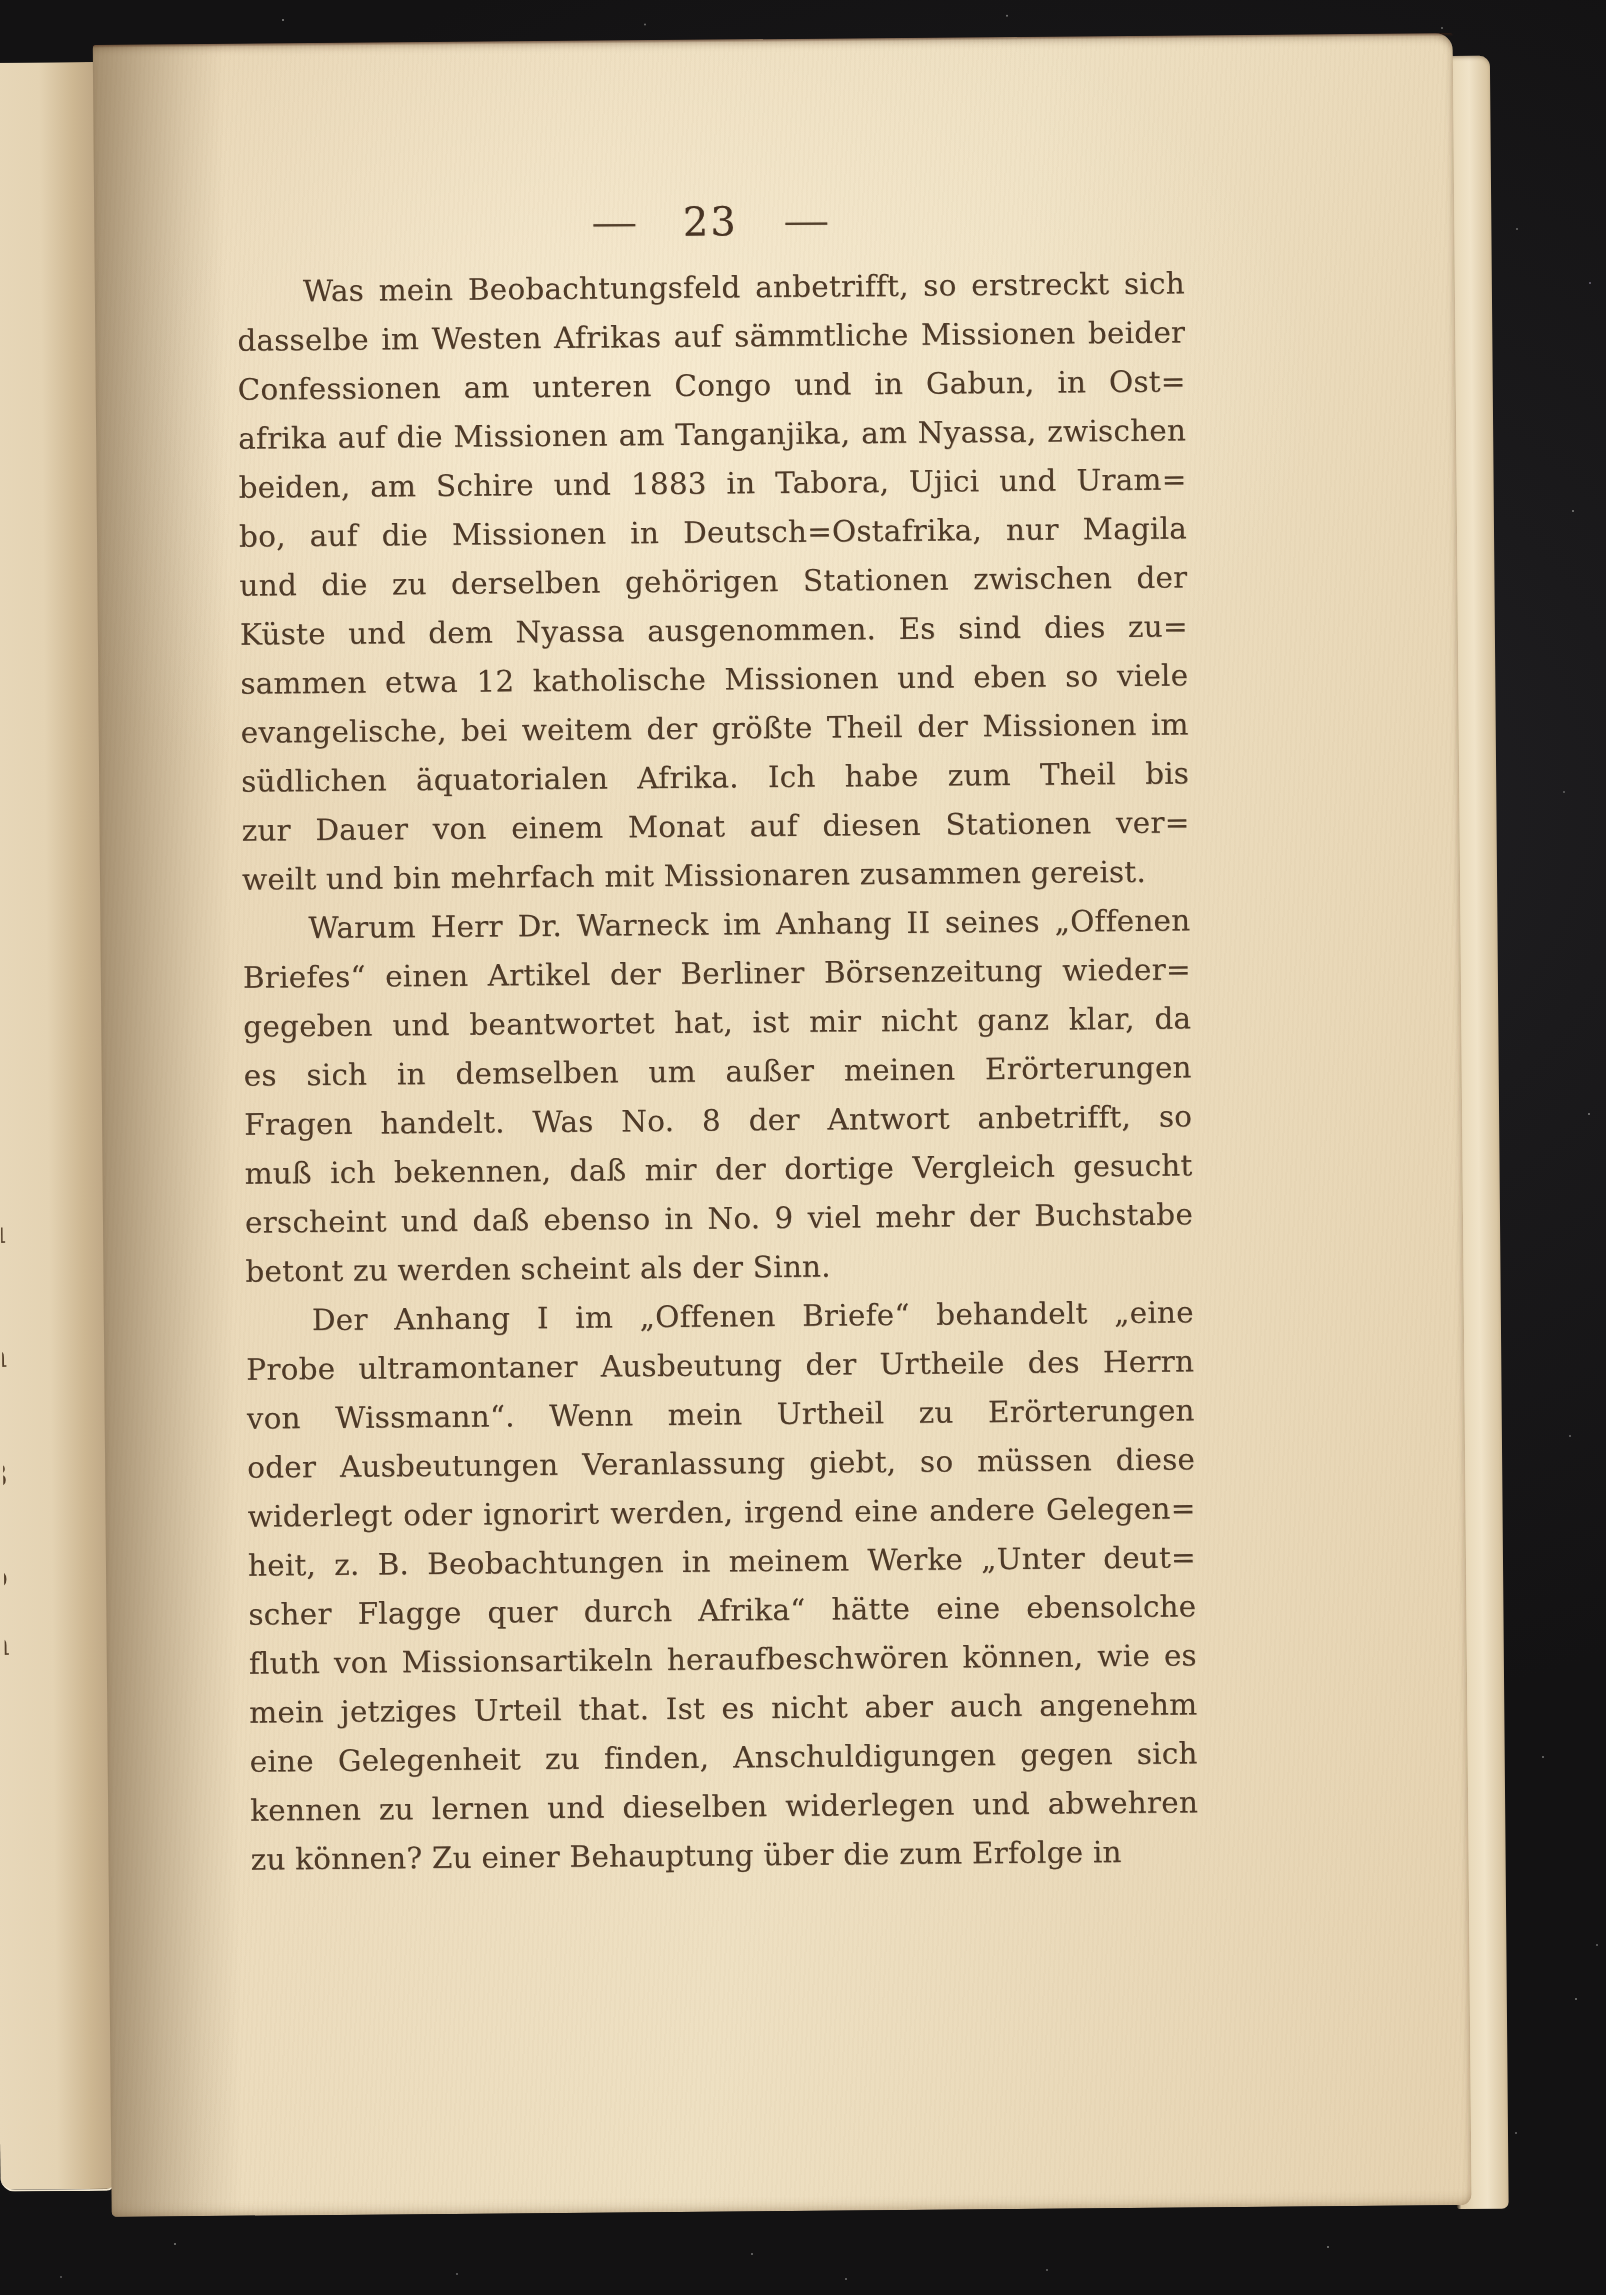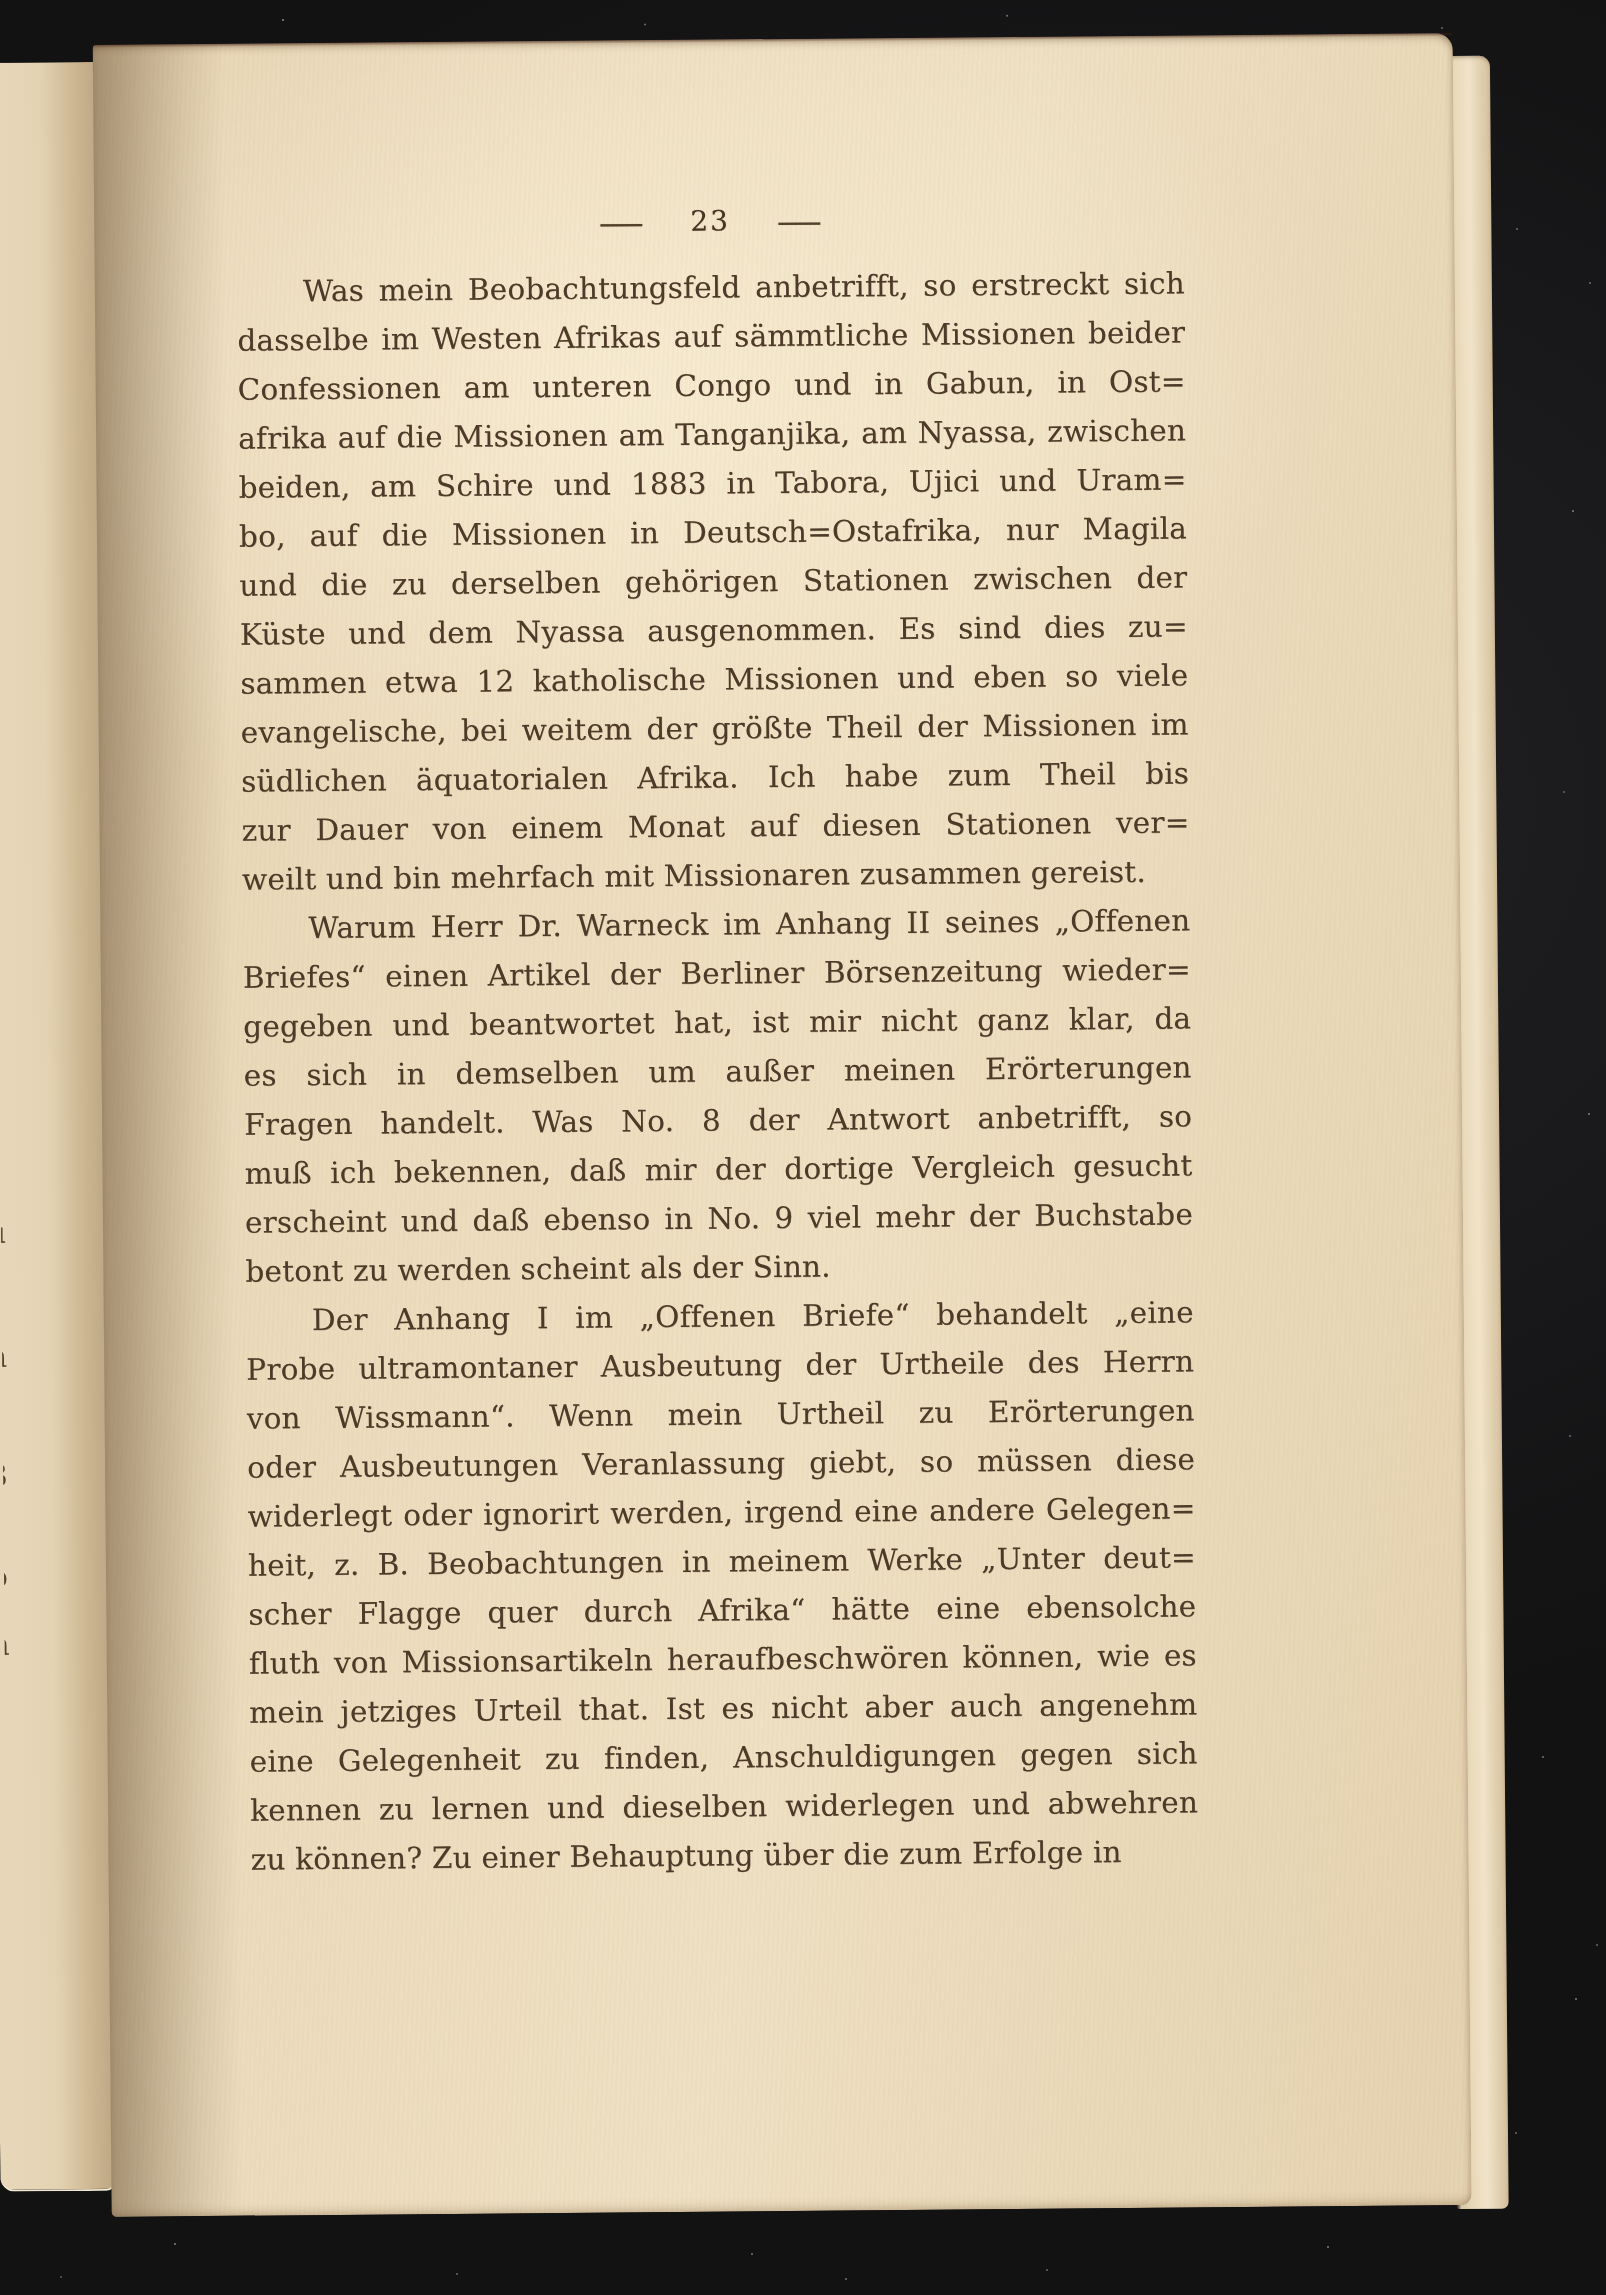--- a/index.html
+++ b/index.html
@@ -80,21 +80,21 @@
   .running-head {
     position:absolute; left:142px; top:160px; width:948px; height:43px;
     display:flex; align-items:center; justify-content:center; gap:52px;
     color:#4a3626;
   }
   .head-dash {
     font-size:34px; line-height:1; display:inline-block;
     transform:scaleX(1.35); color:#53402c; text-shadow:0 0 0.7px rgba(74,54,38,.45);
   }
   .page-number {
-    font-size:28px; letter-spacing:2px; color:#483424;
+    font-size:40px; letter-spacing:2px; color:#483424;
     text-shadow:0 0 0.7px rgba(74,54,38,.55);
   }
 
   .text-block {
     position:absolute; left:142px; top:224px; width:948px;
     color:#4e3a28;
   }
   .line {
     font-size:29.5px; line-height:49px; height:49px;
     text-align:justify; text-align-last:justify;

